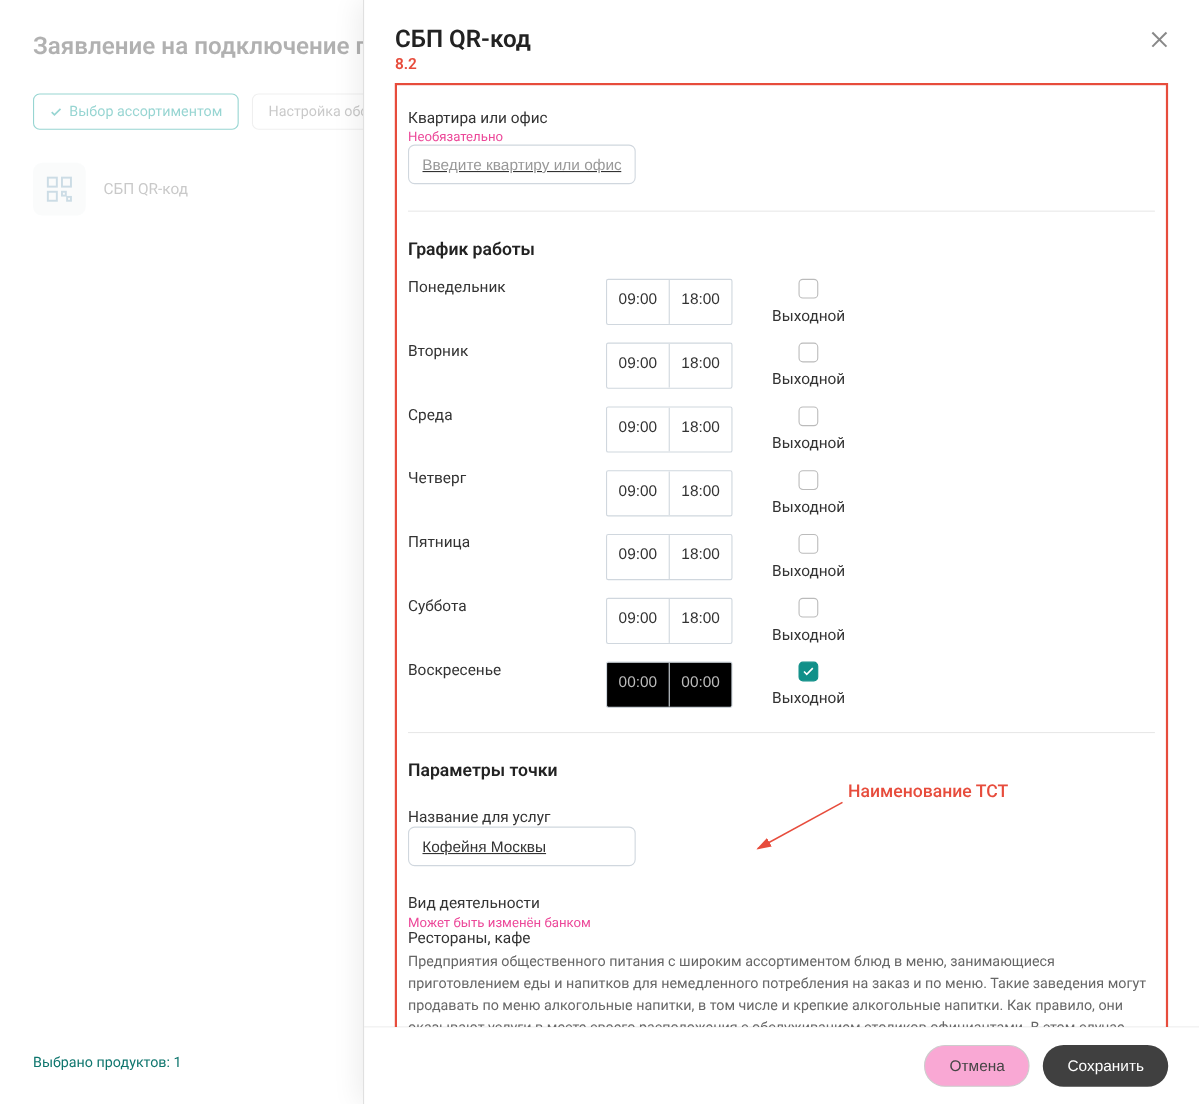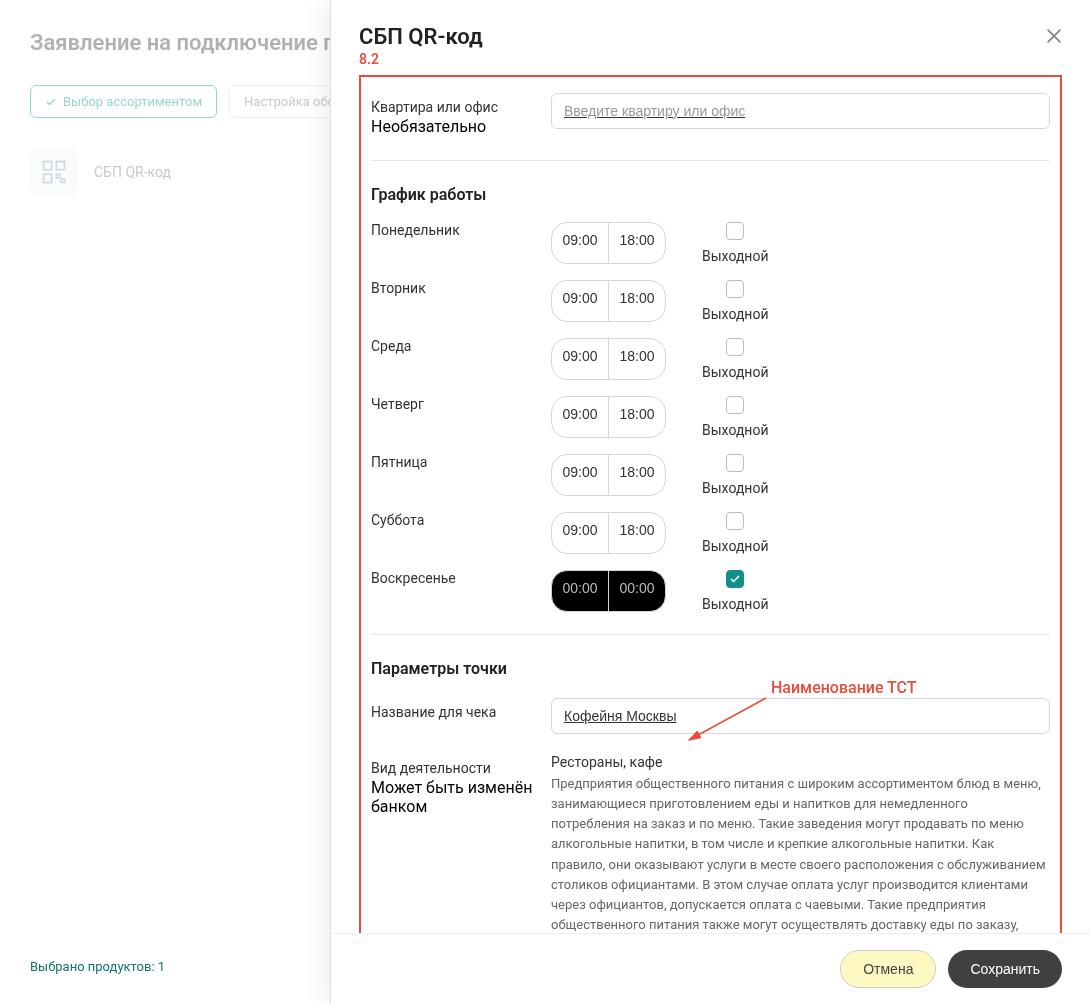--- a/index.html
+++ b/index.html
@@ -18,56 +18,56 @@
 .modal { position: absolute; top: 0; right: 0; bottom: 0; width: 760px; background: #fff; border-left: 1px solid #e0e0e0; box-shadow: -4px 0 24px rgba(0,0,0,0.08); display: flex; flex-direction: column; }
 .modal-header { padding: 24px 28px 8px 28px; position: relative; }
 .modal-title { font-size: 22px; font-weight: 600; color: #222; }
 .modal-version { color: #e74c3c; font-size: 14px; font-weight: 600; margin-top: 2px; }
 .modal-close { position: absolute; top: 22px; right: 22px; width: 28px; height: 28px; cursor: pointer; display: flex; align-items: center; justify-content: center; color: #888; }
 .modal-close svg { width: 22px; height: 22px; }
 
 .modal-body { flex: 1; overflow: auto; padding: 0 28px 20px 28px; }
 .red-box { border: 2px solid #e74c3c; padding: 6px 10px 10px 10px; }
 
-.form-row { display: flex; align-items: flex-start; padding: 10px 0; }
+.form-row { display: flex; align-items: flex-start; padding: 10px 0; flex-direction: column; }
 .form-label-col { width: 180px; flex-shrink: 0; padding-top: 6px; }
 .form-label { font-size: 14px; color: #333; }
-.form-sublabel { font-size: 16px; color: #000000; margin-top: 2px; }
+.form-sublabel { font-size: 12px; color: #ec4899; margin-top: 2px; }
 .form-input-col { flex: 1; }
 .text-input { width: 100%; height: 36px; border: 1px solid #d0d7de; border-radius: 6px; padding: 0 12px; font-size: 14px; color: #333; text-decoration: underline; }
 .text-input::placeholder { color: #999; }
 
 .divider { border: none; border-top: 1px solid #e8e8e8; margin: 14px 0; }
 
 .section-title { font-size: 16px; font-weight: 600; color: #222; padding: 10px 0; }
 
 .schedule-row { display: flex; padding: 8px 0; }
 .schedule-day { width: 180px; flex-shrink: 0; font-size: 14px; color: #333; }
-.time-group { display: flex; border: 1px solid #d0d7de; border-radius: 16px; overflow: hidden; }
+.time-group { display: flex; border: 1px solid #d0d7de; border-radius: 2px; overflow: hidden; }
 .time-group.disabled { background: #000000; }
 .time-input { width: 56px; height: 34px; border: none; text-align: center; font-size: 14px; color: #333; background: transparent; }
 .time-group.disabled .time-input { color: #bbb; }
 .time-sep { width: 1px; background: #d0d7de; }
 .dayoff { display: flex; align-items: center; gap: 8px; margin-left: 36px; flex-direction: column; }
 .checkbox { width: 18px; height: 18px; border: 1.5px solid #bbb; border-radius: 4px; display: inline-flex; align-items: center; justify-content: center; cursor: pointer; }
 .checkbox.checked { background: #109089; border-color: #109089; }
 .checkbox svg { width: 12px; height: 12px; display: none; }
 .checkbox.checked svg { display: block; }
 .dayoff-label { font-size: 14px; color: #333; }
 
 .annotation-wrap { position: relative; height: 0; }
 .annotation-label { position: absolute; top: -10px; left: 400px; color: #e74c3c; font-size: 16px; font-weight: 500; }
 .annotation-arrow { position: absolute; top: 8px; left: 310px; }
 
 .activity-text { font-size: 13px; color: #666; line-height: 1.55; margin-top: 4px; }
 .activity-name { font-size: 14px; color: #333; }
 
 .modal-footer { padding: 16px 28px; display: flex; justify-content: flex-end; gap: 12px; border-top: 1px solid #eee; }
 .btn { height: 38px; padding: 0 22px; border-radius: 19px; font-size: 14px; font-weight: 500; cursor: pointer; border: none; }
-.btn-cancel { background: #fef9c3; border: 1px solid #ccc; color: #444; }
+.btn-cancel { background: #f9a8d4; border: 1px solid #ccc; color: #444; }
 .btn-save { background: #404040; color: #fff; }
 </style>
 </head>
 <body>
 
 <div class="bg-page">
   <div class="bg-title">Заявление на подключение п</div>
   <div class="bg-steps">
     <div class="bg-step active">
       <svg width="12" height="12" viewBox="0 0 24 24" fill="none" stroke="#1ba39c" stroke-width="3">
@@ -237,21 +237,21 @@
               <marker id="ah" markerWidth="10" markerHeight="10" refX="8" refY="3" orient="auto">
                 <path d="M0,0 L0,6 L9,3 z" fill="#e74c3c"></path>
               </marker>
             </defs>
           <line x1="85" y1="2" x2="8" y2="44" stroke="#e74c3c" stroke-width="1.5" marker-end="url(#ah)"></line>
         </svg>
       </div>
 
       <div class="form-row">
         <div class="form-label-col">
-          <div class="form-label">Название для чека</div>
+          <div class="form-label">Название для услуг</div>
         </div>
         <div class="form-input-col">
           <input class="text-input" value="Кофейня Москвы" style="">
         </div>
       </div>
 
       <div class="form-row">
         <div class="form-label-col">
           <div class="form-label">Вид деятельности</div>
           <div class="form-sublabel">Может быть изменён банком</div>

